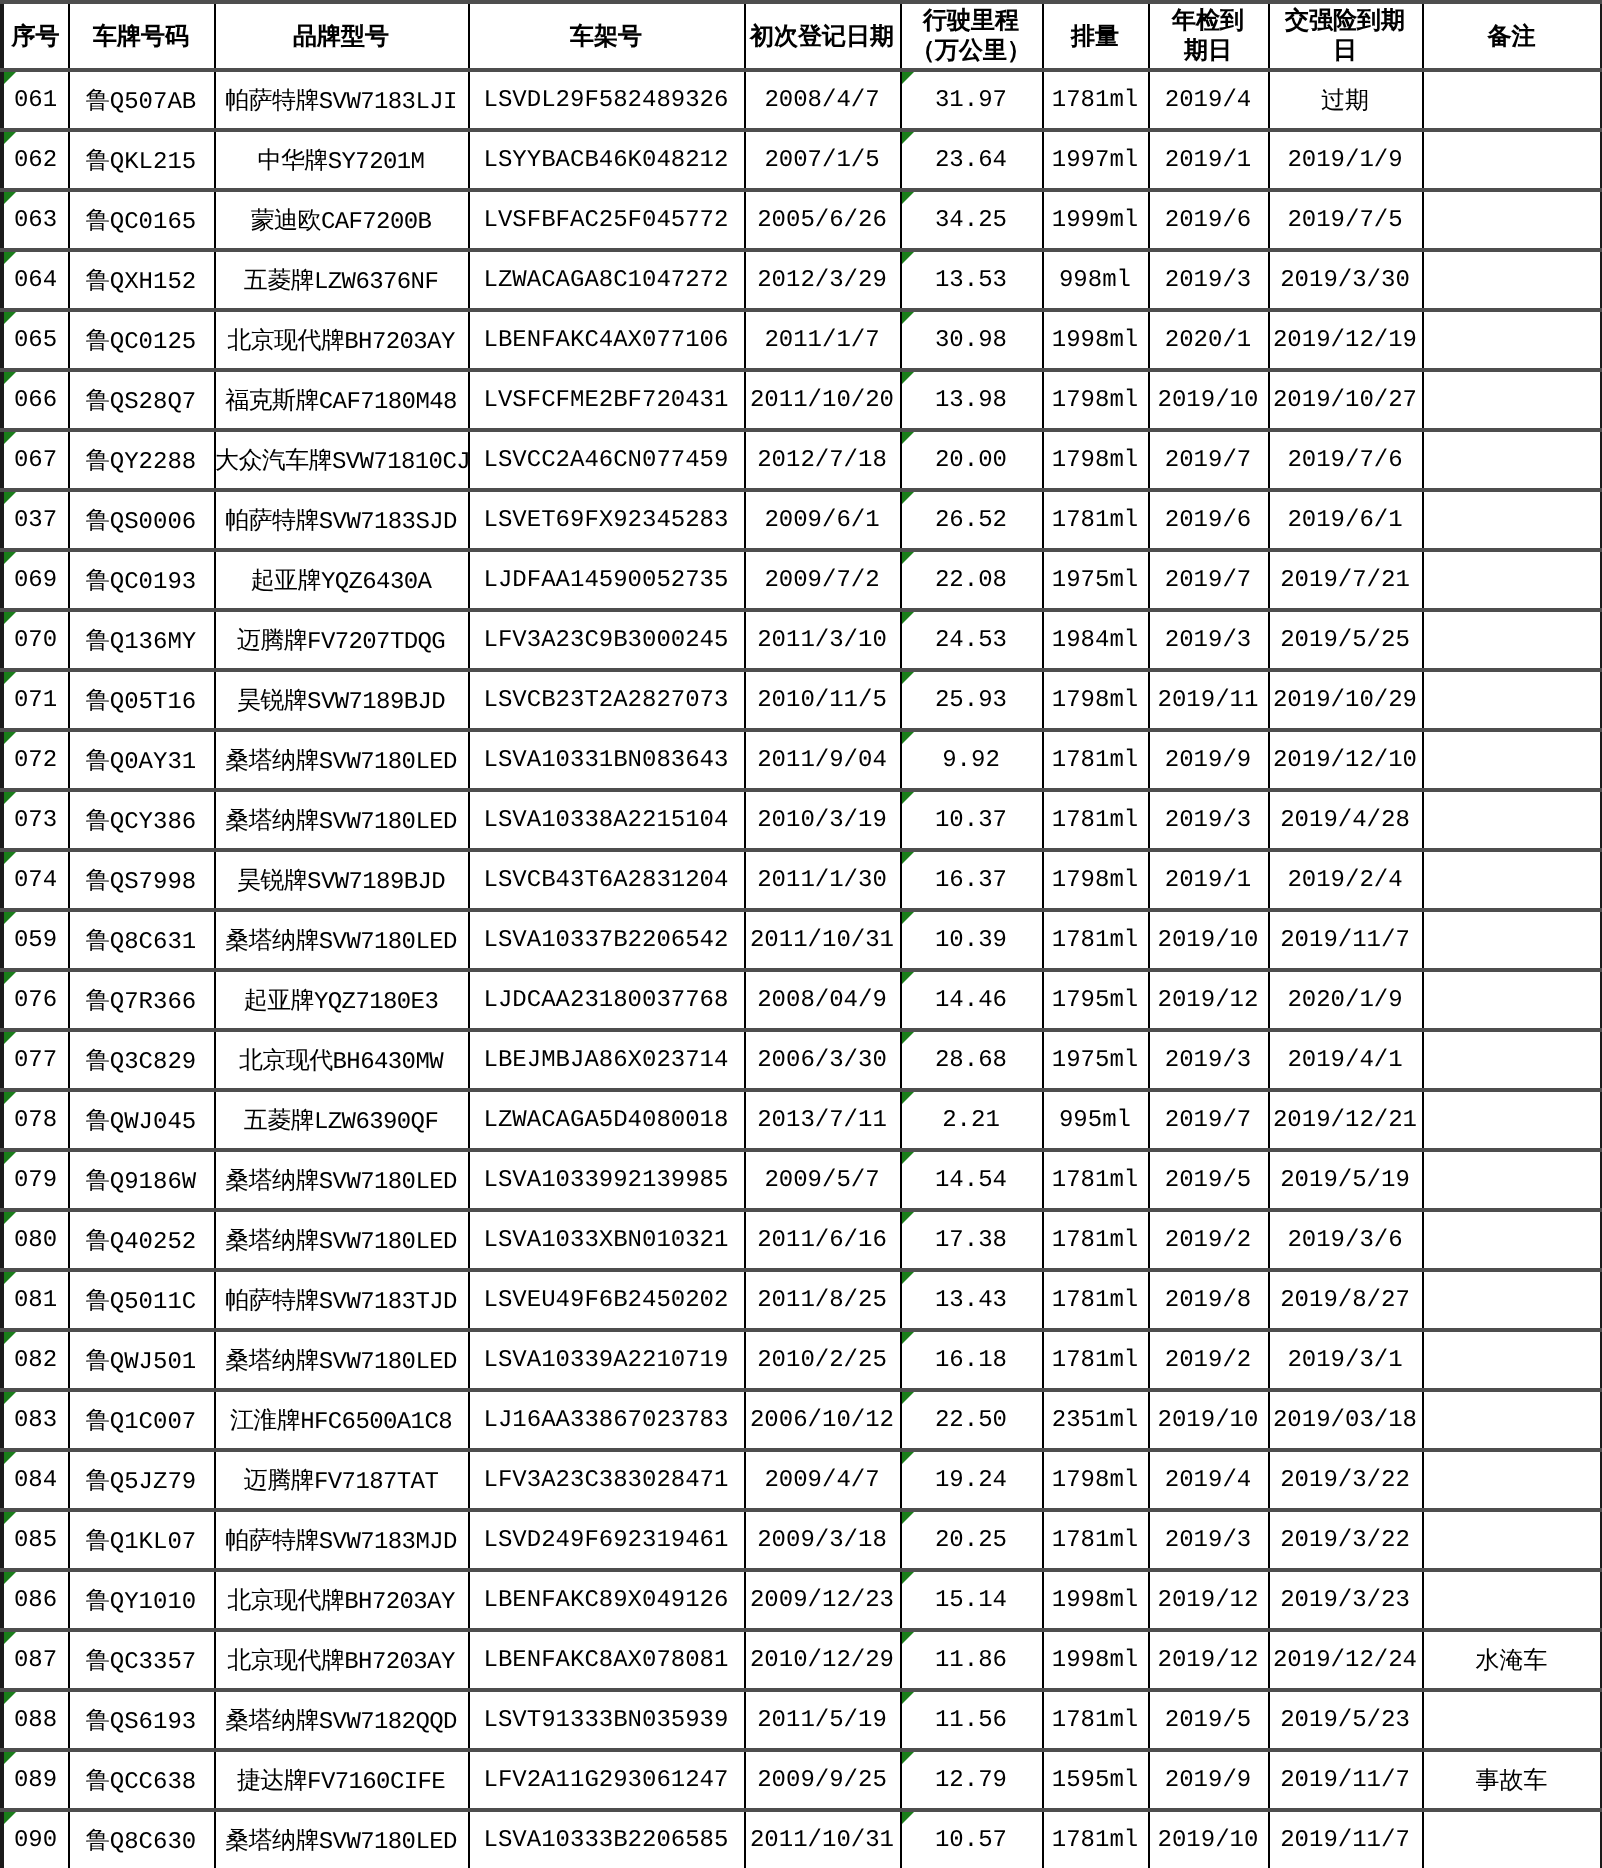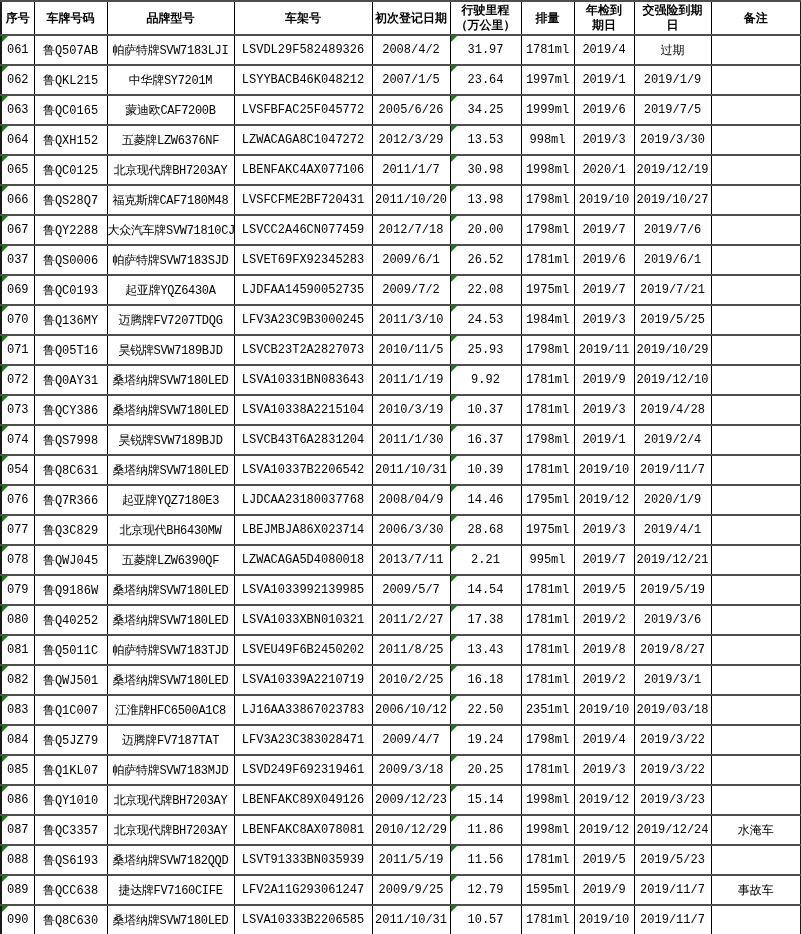--- a/index.html
+++ b/index.html
@@ -100,21 +100,21 @@
 日</th>
           <th class="c9">备注</th>
         </tr>
     </thead>
     <tbody>
         <tr>
           <td class="c0"><span class="tri" style="border-top-color: rgb(26, 125, 26);"></span><span>061</span></td>
           <td class="c1"><span>鲁Q507AB</span></td>
           <td class="c2"><span>帕萨特牌SVW7183LJI</span></td>
           <td class="c3"><span>LSVDL29F582489326</span></td>
-          <td class="c4"><span>2008/4/2</span></td>
+          <td class="c4"><span>2008/4/7</span></td>
           <td class="c5"><span class="tri" style="border-top-color: rgb(26, 125, 26);"></span><span>31.97</span></td>
           <td class="c6"><span>1781ml</span></td>
           <td class="c7"><span>2019/4</span></td>
           <td class="c8"><span>过期</span></td>
           <td class="c9"><span></span></td>
         </tr>
         <tr>
           <td class="c0"><span class="tri" style="border-top-color: rgb(26, 125, 26);"></span><span>062</span></td>
           <td class="c1"><span>鲁QKL215</span></td>
           <td class="c2"><span>中华牌SY7201M</span></td>
@@ -232,21 +232,21 @@
           <td class="c6"><span>1798ml</span></td>
           <td class="c7"><span>2019/11</span></td>
           <td class="c8"><span>2019/10/29</span></td>
           <td class="c9"><span></span></td>
         </tr>
         <tr>
           <td class="c0"><span class="tri" style="border-top-color: rgb(26, 125, 26);"></span><span>072</span></td>
           <td class="c1"><span>鲁Q0AY31</span></td>
           <td class="c2"><span>桑塔纳牌SVW7180LED</span></td>
           <td class="c3"><span>LSVA10331BN083643</span></td>
-          <td class="c4"><span>2011/1/19</span></td>
+          <td class="c4"><span>2011/9/04</span></td>
           <td class="c5"><span class="tri" style="border-top-color: rgb(26, 125, 26);"></span><span>9.92</span></td>
           <td class="c6"><span>1781ml</span></td>
           <td class="c7"><span>2019/9</span></td>
           <td class="c8"><span>2019/12/10</span></td>
           <td class="c9"><span></span></td>
         </tr>
         <tr>
           <td class="c0"><span class="tri" style="border-top-color: rgb(26, 125, 26);"></span><span>073</span></td>
           <td class="c1"><span>鲁QCY386</span></td>
           <td class="c2"><span>桑塔纳牌SVW7180LED</span></td>
@@ -264,21 +264,21 @@
           <td class="c2"><span>昊锐牌SVW7189BJD</span></td>
           <td class="c3"><span>LSVCB43T6A2831204</span></td>
           <td class="c4"><span>2011/1/30</span></td>
           <td class="c5"><span class="tri" style="border-top-color: rgb(26, 125, 26);"></span><span>16.37</span></td>
           <td class="c6"><span>1798ml</span></td>
           <td class="c7"><span>2019/1</span></td>
           <td class="c8"><span>2019/2/4</span></td>
           <td class="c9"><span></span></td>
         </tr>
         <tr>
-          <td class="c0"><span class="tri" style="border-top-color: rgb(26, 125, 26);"></span><span>054</span></td>
+          <td class="c0"><span class="tri" style="border-top-color: rgb(26, 125, 26);"></span><span>059</span></td>
           <td class="c1"><span>鲁Q8C631</span></td>
           <td class="c2"><span>桑塔纳牌SVW7180LED</span></td>
           <td class="c3"><span>LSVA10337B2206542</span></td>
           <td class="c4"><span>2011/10/31</span></td>
           <td class="c5"><span class="tri" style="border-top-color: rgb(26, 125, 26);"></span><span>10.39</span></td>
           <td class="c6"><span>1781ml</span></td>
           <td class="c7"><span>2019/10</span></td>
           <td class="c8"><span>2019/11/7</span></td>
           <td class="c9"><span></span></td>
         </tr>
@@ -328,21 +328,21 @@
           <td class="c6"><span>1781ml</span></td>
           <td class="c7"><span>2019/5</span></td>
           <td class="c8"><span>2019/5/19</span></td>
           <td class="c9"><span></span></td>
         </tr>
         <tr>
           <td class="c0"><span class="tri" style="border-top-color: rgb(26, 125, 26);"></span><span>080</span></td>
           <td class="c1"><span>鲁Q40252</span></td>
           <td class="c2"><span>桑塔纳牌SVW7180LED</span></td>
           <td class="c3"><span>LSVA1033XBN010321</span></td>
-          <td class="c4"><span>2011/2/27</span></td>
+          <td class="c4"><span>2011/6/16</span></td>
           <td class="c5"><span class="tri" style="border-top-color: rgb(26, 125, 26);"></span><span>17.38</span></td>
           <td class="c6"><span>1781ml</span></td>
           <td class="c7"><span>2019/2</span></td>
           <td class="c8"><span>2019/3/6</span></td>
           <td class="c9"><span></span></td>
         </tr>
         <tr>
           <td class="c0"><span class="tri" style="border-top-color: rgb(26, 125, 26);"></span><span>081</span></td>
           <td class="c1"><span>鲁Q5011C</span></td>
           <td class="c2"><span>帕萨特牌SVW7183TJD</span></td>

